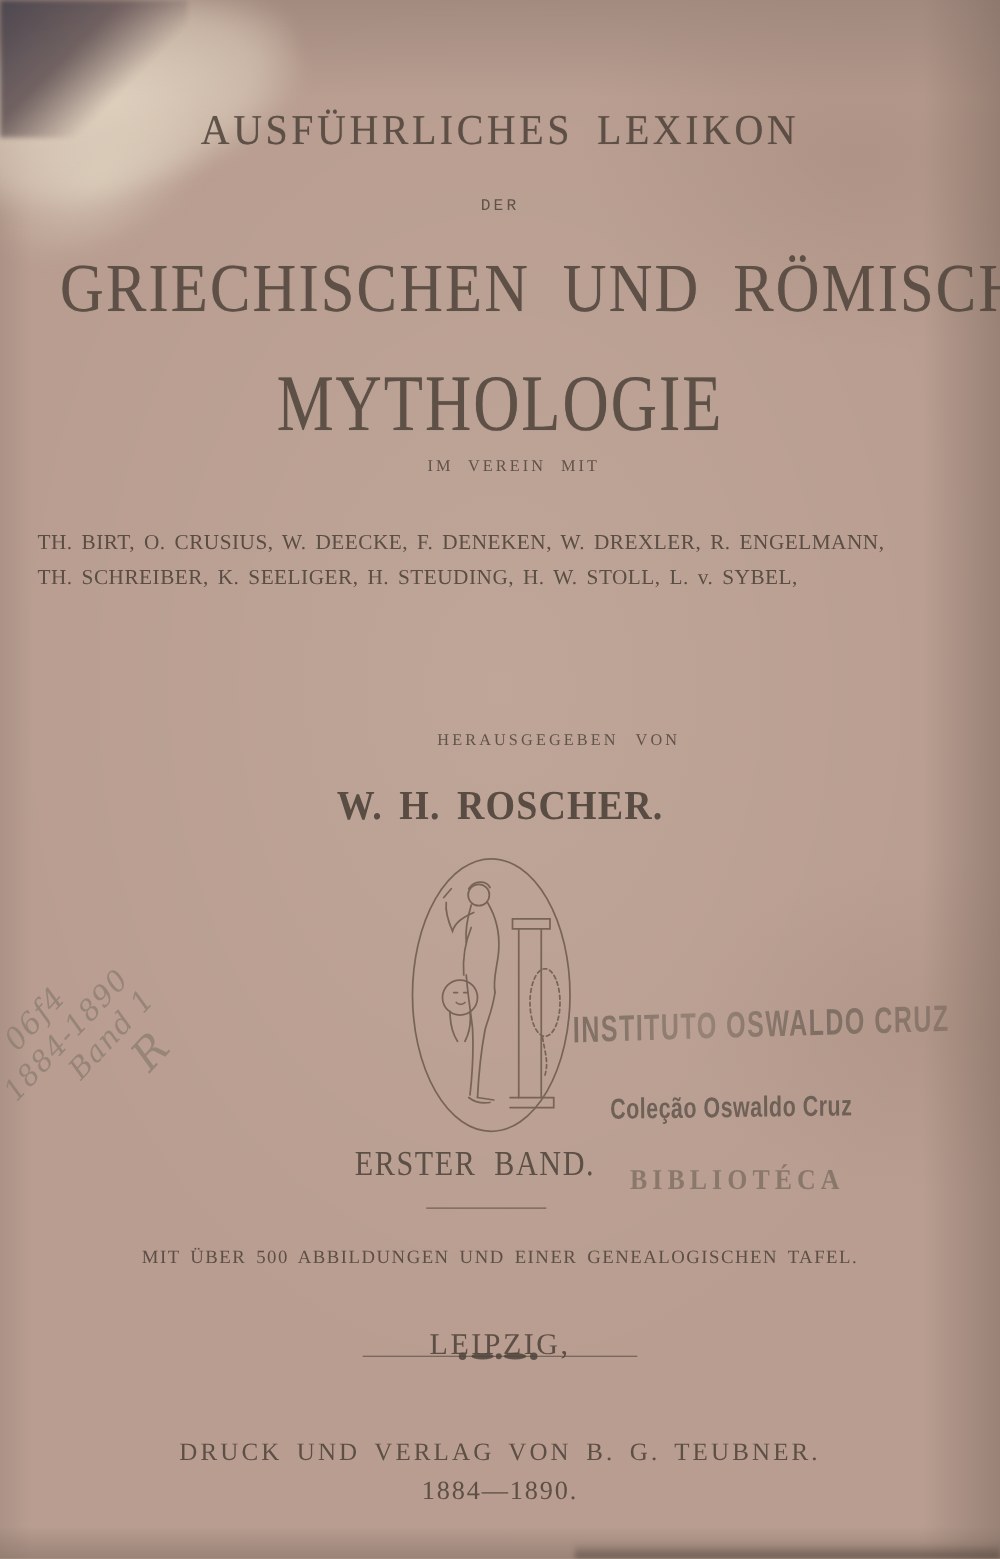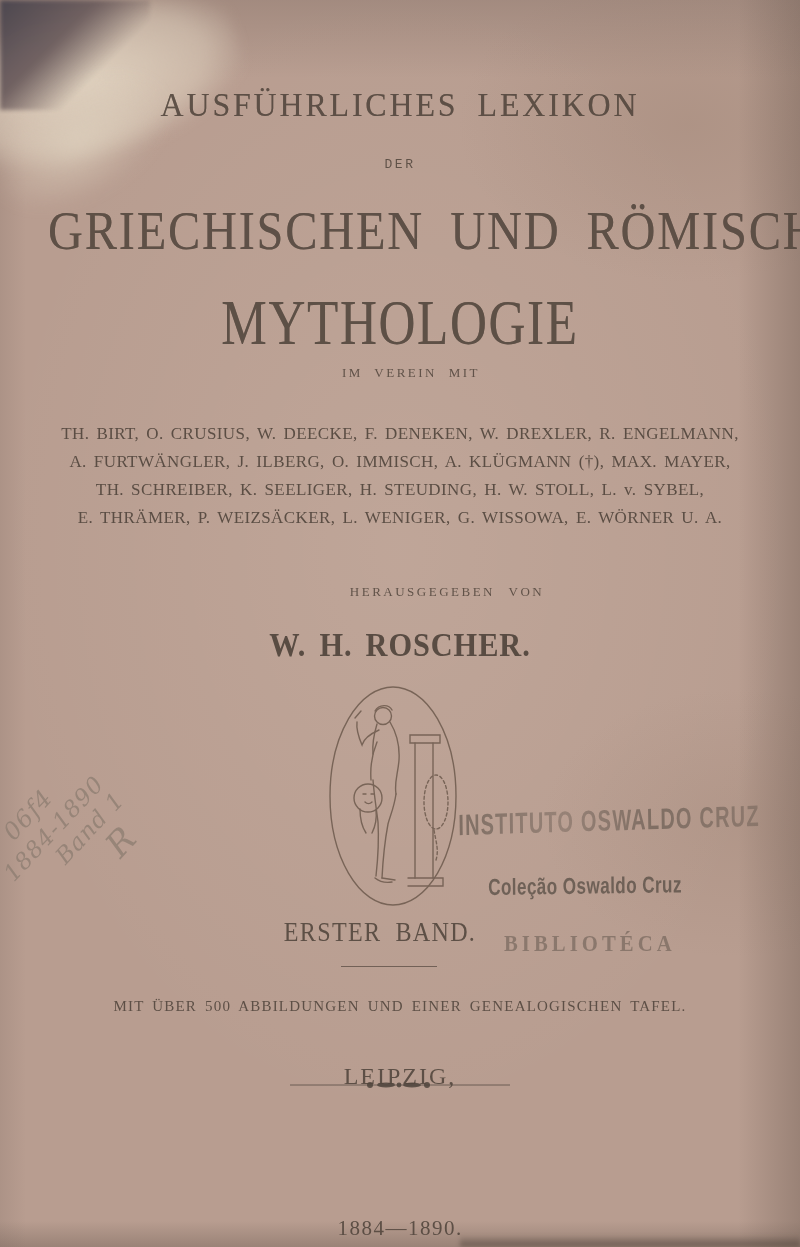--- a/index.html
+++ b/index.html
@@ -39,32 +39,32 @@
     background:linear-gradient(0deg, rgba(70,58,50,.55), rgba(70,58,50,0));
     filter:blur(2px);
   }
   .txt{position:absolute;left:0;width:800px;text-align:center;color:var(--ink,#54463d);white-space:nowrap;}
   .etched{text-shadow:0 0 .6px rgba(84,70,61,.55);}
   .series-title{top:86px;font-size:34px;letter-spacing:3px;word-spacing:9px;transform:scaleX(.94);opacity:.88;}
   .series-connector{top:157px;font-size:13px;letter-spacing:2.5px;opacity:.85;font-family:Liberation Mono, monospace;}
   .subject-title{top:199px;font-size:55px;letter-spacing:2px;word-spacing:14px;transform:scaleX(.88);opacity:.87;}
   .main-title{top:286px;font-size:64px;letter-spacing:2px;transform:scaleX(.80);opacity:.88;}
   .association{top:365px;font-size:13px;letter-spacing:2.5px;word-spacing:6px;opacity:.85;padding-left:11px;}
-  .contributors{position:absolute;left:30px;top:420px;width:740px;text-align:center;color:var(--ink,#54463d);
+  .contributors{position:absolute;left:30px;top:420px;width:740px;color:var(--ink,#54463d);
     font-size:17px;line-height:28px;letter-spacing:.4px;word-spacing:2.5px;opacity:.9;}
   .contributors div{white-space:nowrap;}
   .edited-by{top:584px;font-size:13px;letter-spacing:2.5px;word-spacing:8px;opacity:.85;padding-left:47px;}
   .editor{top:627px;font-size:33px;font-weight:700;letter-spacing:1px;word-spacing:5px;transform:scaleX(.92);opacity:.92;}
   .volume{top:916px;left:-20px;font-size:28px;letter-spacing:1.5px;word-spacing:8px;transform:scaleX(.86);opacity:.88;}
   .volume-rule{position:absolute;left:341px;top:966px;width:96px;border-top:1.6px solid rgba(84,70,61,.7);}
   .illus-note{top:998px;font-size:15px;letter-spacing:1.2px;word-spacing:3px;opacity:.88;}
   .ornament{position:absolute;left:290px;top:1079px;width:220px;height:12px;}
   .imprint-city{top:1063px;font-size:24px;letter-spacing:2px;opacity:.88;}
   .imprint-pub{top:1151px;font-size:20px;letter-spacing:2.5px;word-spacing:4px;opacity:.88;}
-  .imprint-years{top:1216px;font-size:21px;letter-spacing:1.5px;opacity:.88;}
+  .imprint-years{top:1180px;font-size:21px;letter-spacing:1.5px;opacity:.88;}
   .emblem{position:absolute;left:322px;top:682px;width:143px;height:228px;opacity:.85;}
   .stamp{position:absolute;font-family:"Liberation Sans","DejaVu Sans",sans-serif;font-weight:700;
     color:var(--stamp-ink,#5d5249);white-space:nowrap;transform-origin:left top;}
   .stamp-institute{left:458px;top:808px;font-size:25px;letter-spacing:1.5px;opacity:.68;
     transform:scaleX(.8) scaleY(1.18) rotate(-1.2deg);
     -webkit-mask-image:linear-gradient(90deg,rgba(0,0,0,.95),rgba(0,0,0,.55) 35%,rgba(0,0,0,.9) 65%,rgba(0,0,0,.6));
     mask-image:linear-gradient(90deg,rgba(0,0,0,.95),rgba(0,0,0,.55) 35%,rgba(0,0,0,.9) 65%,rgba(0,0,0,.6));}
   .stamp-collection{left:488px;top:874px;font-size:22px;letter-spacing:.5px;opacity:.8;
     transform:scaleX(.78) scaleY(1.05) rotate(-.6deg);}
   .stamp-library{left:504px;top:931px;font-family:"Liberation Serif","DejaVu Serif",serif;font-size:23px;
@@ -87,23 +87,21 @@
   <div class="bottom-shadow"></div>
 
   <div class="txt etched series-title">AUSFÜHRLICHES LEXIKON</div>
   <div class="txt series-connector">DER</div>
   <div class="txt etched subject-title">GRIECHISCHEN UND RÖMISCHEN</div>
   <div class="txt etched main-title">MYTHOLOGIE</div>
   <div class="txt association">IM VEREIN MIT</div>
 
   <div class="contributors">
     <div>TH. BIRT, O. CRUSIUS, W. DEECKE, F. DENEKEN, W. DREXLER, R. ENGELMANN,</div>
-    <div>A. FURTWÄNGLER, J. ILBERG, O. IMMISCH, A. KLÜGMANN (†), MAX. MAYER,</div>
     <div>TH. SCHREIBER, K. SEELIGER, H. STEUDING, H. W. STOLL, L. v. SYBEL,</div>
-    <div>E. THRÄMER, P. WEIZSÄCKER, L. WENIGER, G. WISSOWA, E. WÖRNER U. A.</div>
   </div>
 
   <div class="txt edited-by">HERAUSGEGEBEN VON</div>
   <div class="txt editor">W. H. ROSCHER.</div>
 
   <svg class="emblem" viewBox="0 0 143 228" xmlns="http://www.w3.org/2000/svg">
     <g fill="none" stroke="#6d5a4d" stroke-width="1.4" stroke-linecap="round">
       <ellipse cx="71" cy="114" rx="63" ry="109"></ellipse>
       <path d="M88 53 L118 53 L118 61 L88 61 Z"></path>
       <path d="M93 61 L93 196 M111 61 L111 196"></path>
@@ -146,14 +144,15 @@
     <g fill="#4f443c" opacity="0.85">
       <circle cx="80" cy="6" r="3"></circle>
       <ellipse cx="96" cy="6" rx="9" ry="2.6"></ellipse>
       <circle cx="109" cy="6" r="2.4"></circle>
       <ellipse cx="122" cy="6" rx="9" ry="2.6"></ellipse>
       <circle cx="137" cy="6" r="3"></circle>
     </g>
   </svg>
 
   <div class="txt imprint-city">LEIPZIG,</div>
+  <div class="txt imprint-pub">DRUCK UND VERLAG VON B. G. TEUBNER.</div>
   <div class="txt imprint-years">1884—1890.</div>
 </div>
 
 </body></html>

